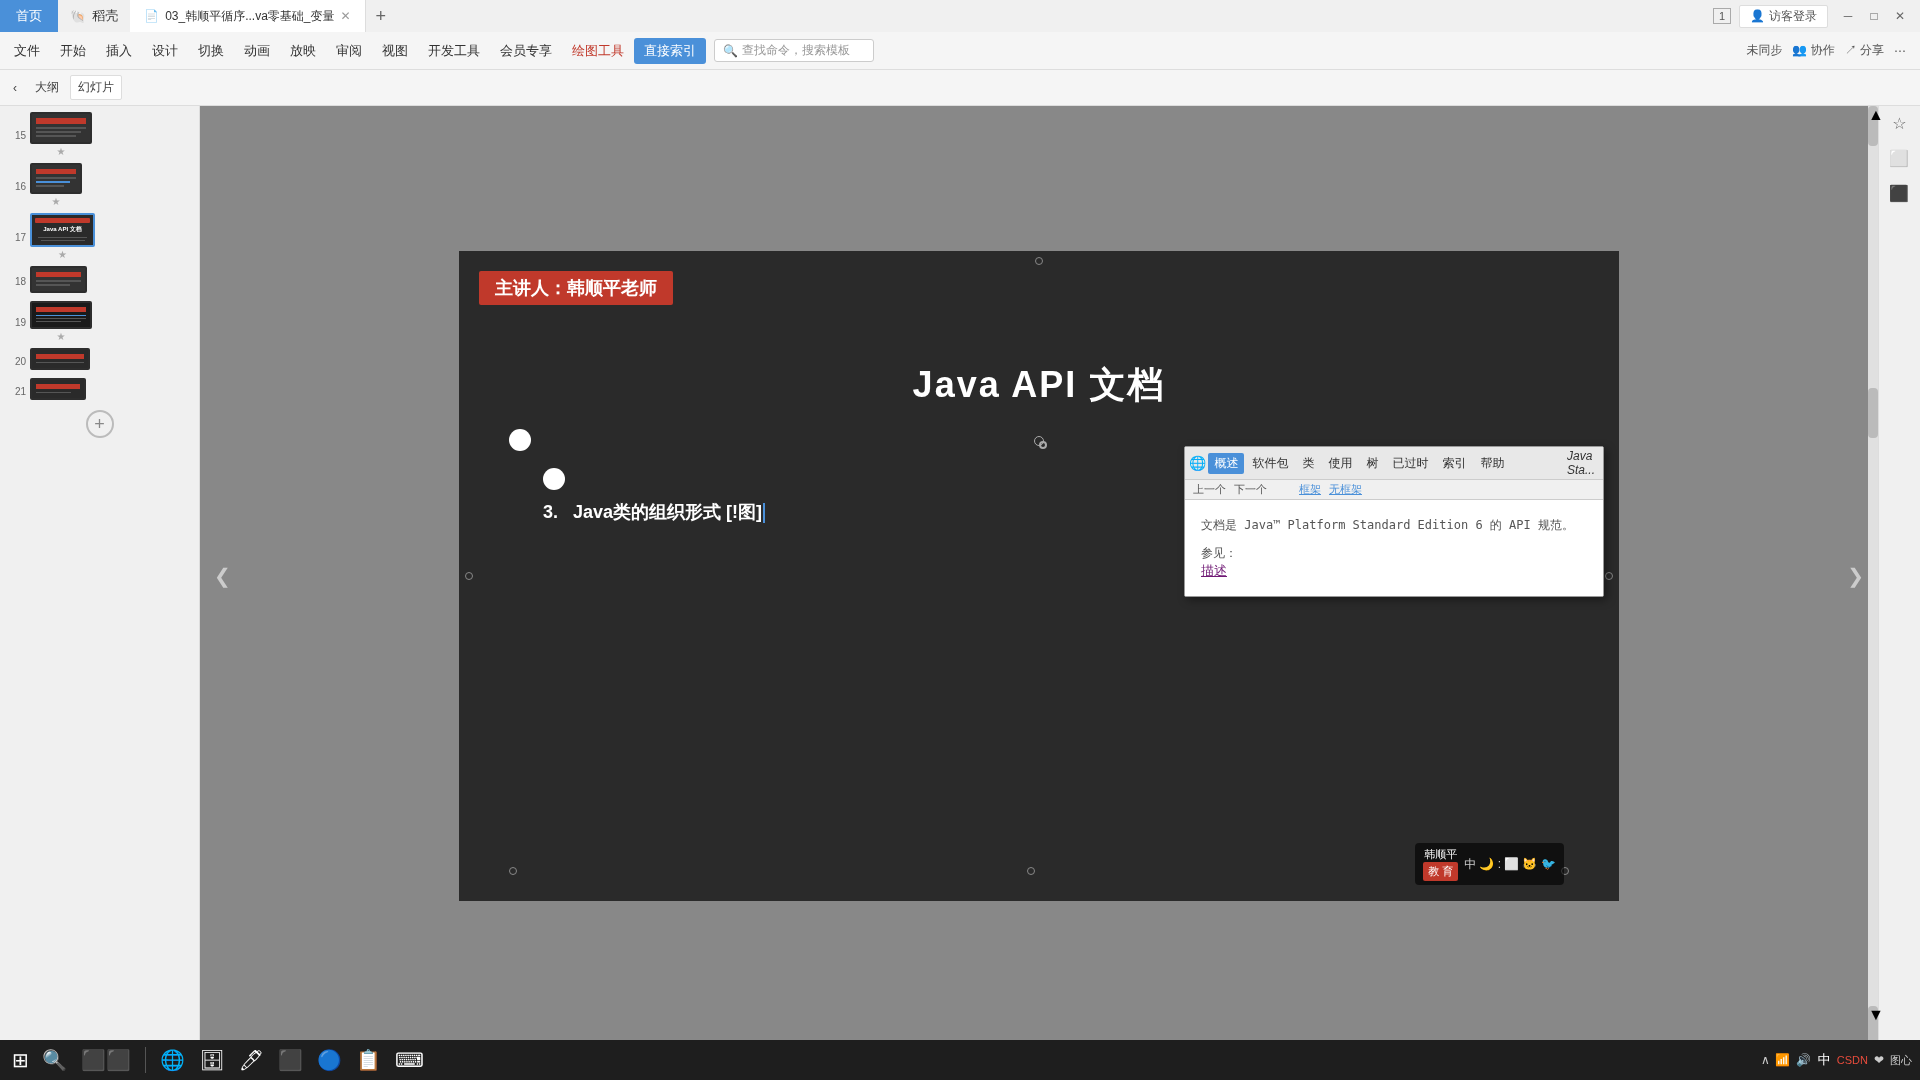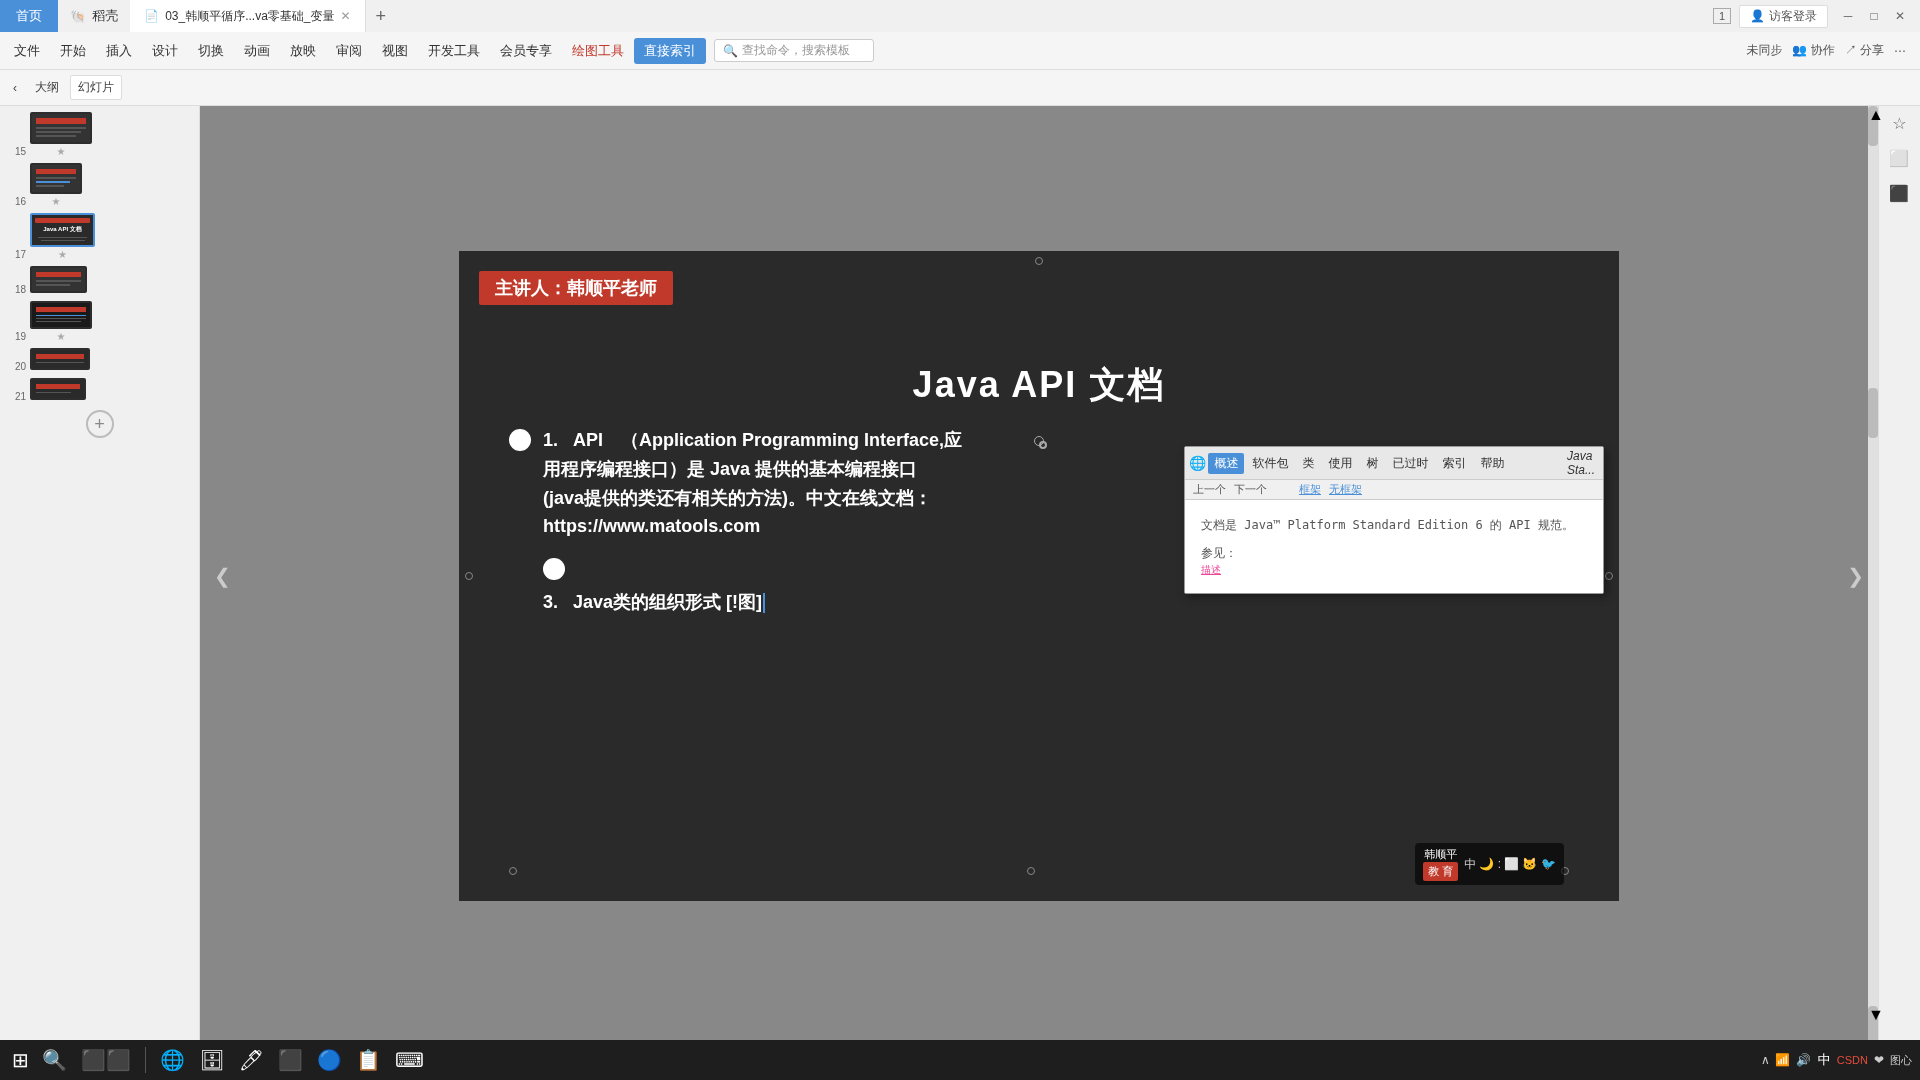--- a/index.html
+++ b/index.html
@@ -180,21 +180,21 @@
       flex-direction: column;
       overflow: hidden;
     }
     .slide-list {
       flex: 1;
       overflow-y: auto;
       padding: 6px;
     }
     .slide-item {
       display: flex;
-      align-items: flex-end;
+      align-items: center;
       margin-bottom: 6px;
       cursor: pointer;
       gap: 4px;
     }
     .slide-num {
       font-size: 10px;
       color: #666;
       min-width: 20px;
       text-align: right;
       padding-top: 2px;
@@ -693,26 +693,20 @@
       <div class="slide-title">Java API 文档</div>
 
       <div style="position:absolute;top:190px;left:580px;width:8px;height:8px;border:2px solid #aaa;border-radius:50%;background:transparent;"></div>
       <div style="position:absolute;top:190px;left:580px;transform:translate(-50%,-50%);">
         <div style="width:10px;height:10px;border:1px solid #aaa;border-radius:50%;"></div>
       </div>
 
       <div class="slide-body">
         <div style="display:flex;align-items:flex-start;margin-bottom:14px;">
           <span style="width:22px;height:22px;border-radius:50%;background:white;display:inline-block;margin-right:12px;margin-top:3px;flex-shrink:0;"></span>
-          <div>
-            <span style="font-weight:bold;font-size:18px;">1.&nbsp;&nbsp;&nbsp;</span><span style="font-weight:bold;font-size:18px;">API　（Application Programming Interface,应</span><br>
-            <span style="font-weight:bold;font-size:18px;">用程序编程接口）是 Java 提供的基本编程接口</span><br>
-            <span style="font-weight:bold;font-size:18px;">(java提供的类还有相关的方法)。中文在线文档：</span><br>
-            <span style="font-weight:bold;font-size:18px;">https://www.matools.com</span>
-          </div>
         </div>
 
 
         <div style="display:flex;margin-bottom:8px;margin-left:34px;">
           <span style="width:22px;height:22px;border-radius:50%;background:white;display:inline-block;margin-right:12px;margin-top:3px;flex-shrink:0;"></span>
         </div>
 
         <div style="margin-left:34px;margin-bottom:8px;">
           <span style="font-weight:bold;font-size:18px;">3.&nbsp;&nbsp;&nbsp;</span><span style="font-weight:bold;font-size:18px;">Java类的组织形式 [!图]<span style="background:#4a90d9;width:2px;height:20px;display:inline-block;vertical-align:middle;margin-left:1px;"></span></span>
         </div>
@@ -748,21 +742,21 @@
           <span>下一个</span>
           <span style="margin-left:16px;"></span>
           <a>框架</a>
           <a>无框架</a>
         </div>
 
         <div class="popup-content">
           <div class="popup-desc">文档是 Java™ Platform Standard Edition 6 的 API 规范。</div>
           <div class="popup-see">
             <span>参见：</span><br>
-            <a style="color:#ec4899;text-decoration:underline;font-size:10px;cursor:pointer;">描述</a>
+            <a style="color:#701a75;text-decoration:underline;font-size:13px;cursor:pointer;">描述</a>
           </div>
         </div>
       </div>
 
       <div class="watermark">
         <div style="display:flex;flex-direction:column;align-items:center;">
           <div class="watermark-text">韩顺平</div>
           <div class="watermark-red">教 育</div>
         </div>
         <div class="watermark-icons">中 🌙 : ⬜ 🐱 🐦</div>

